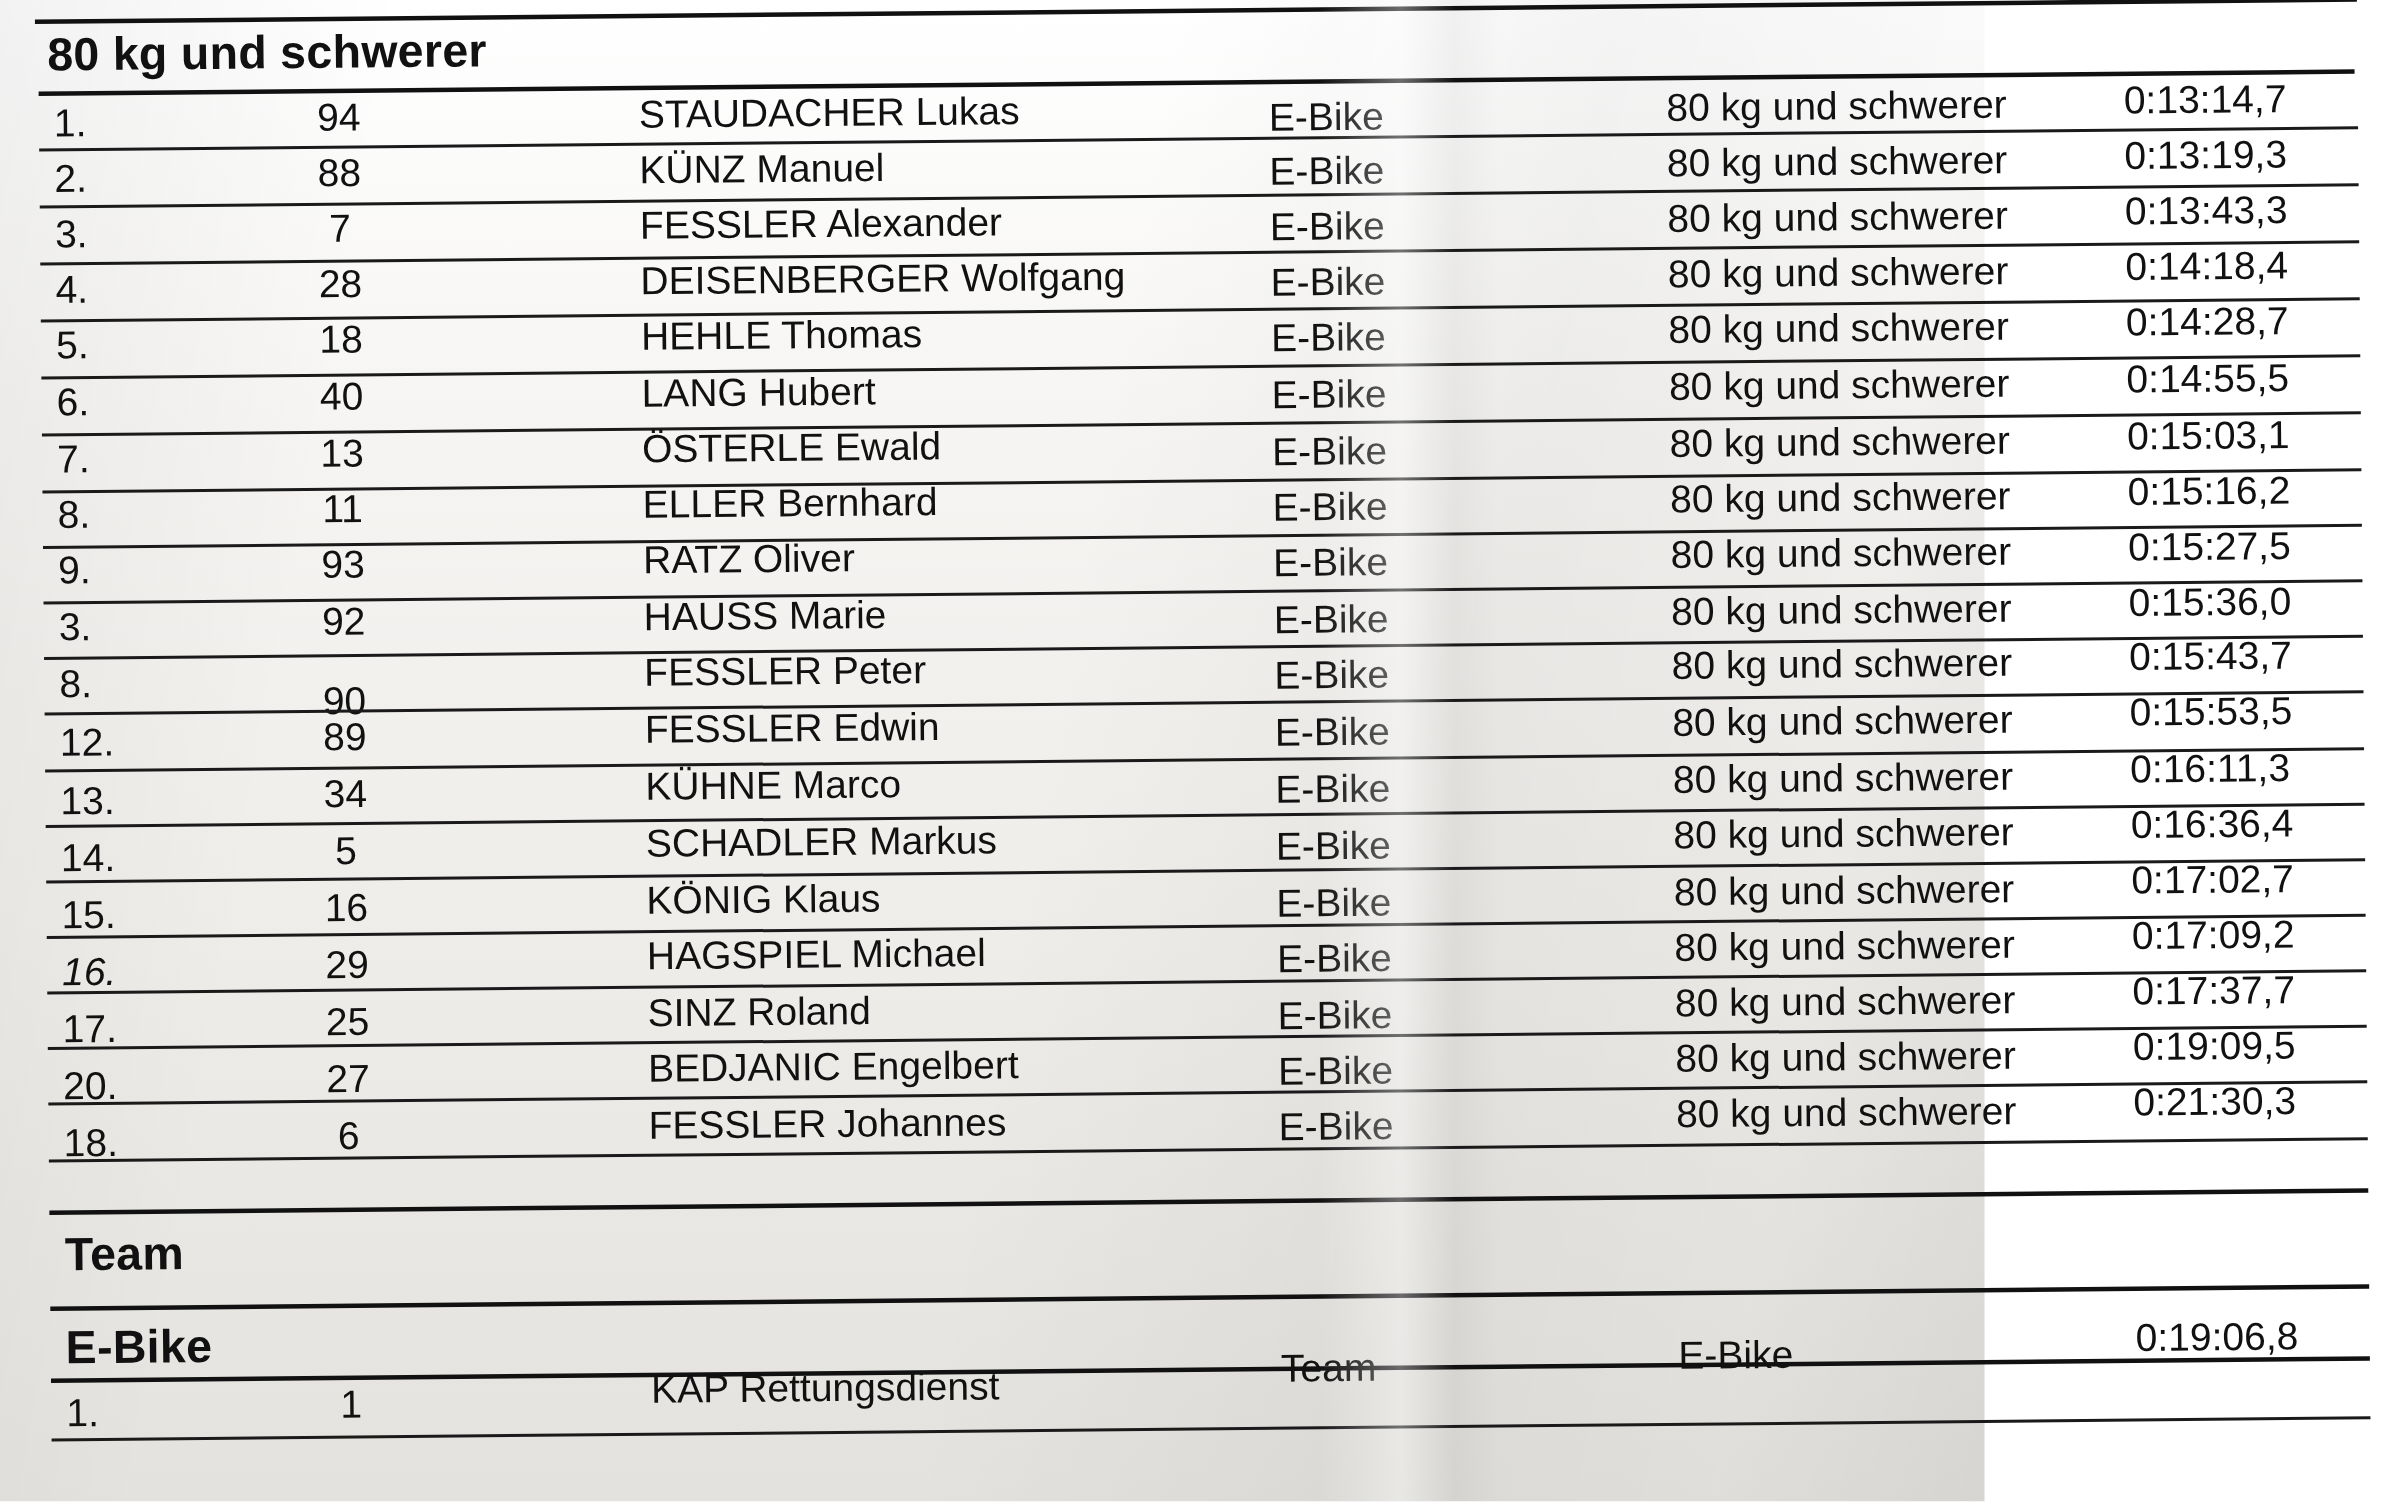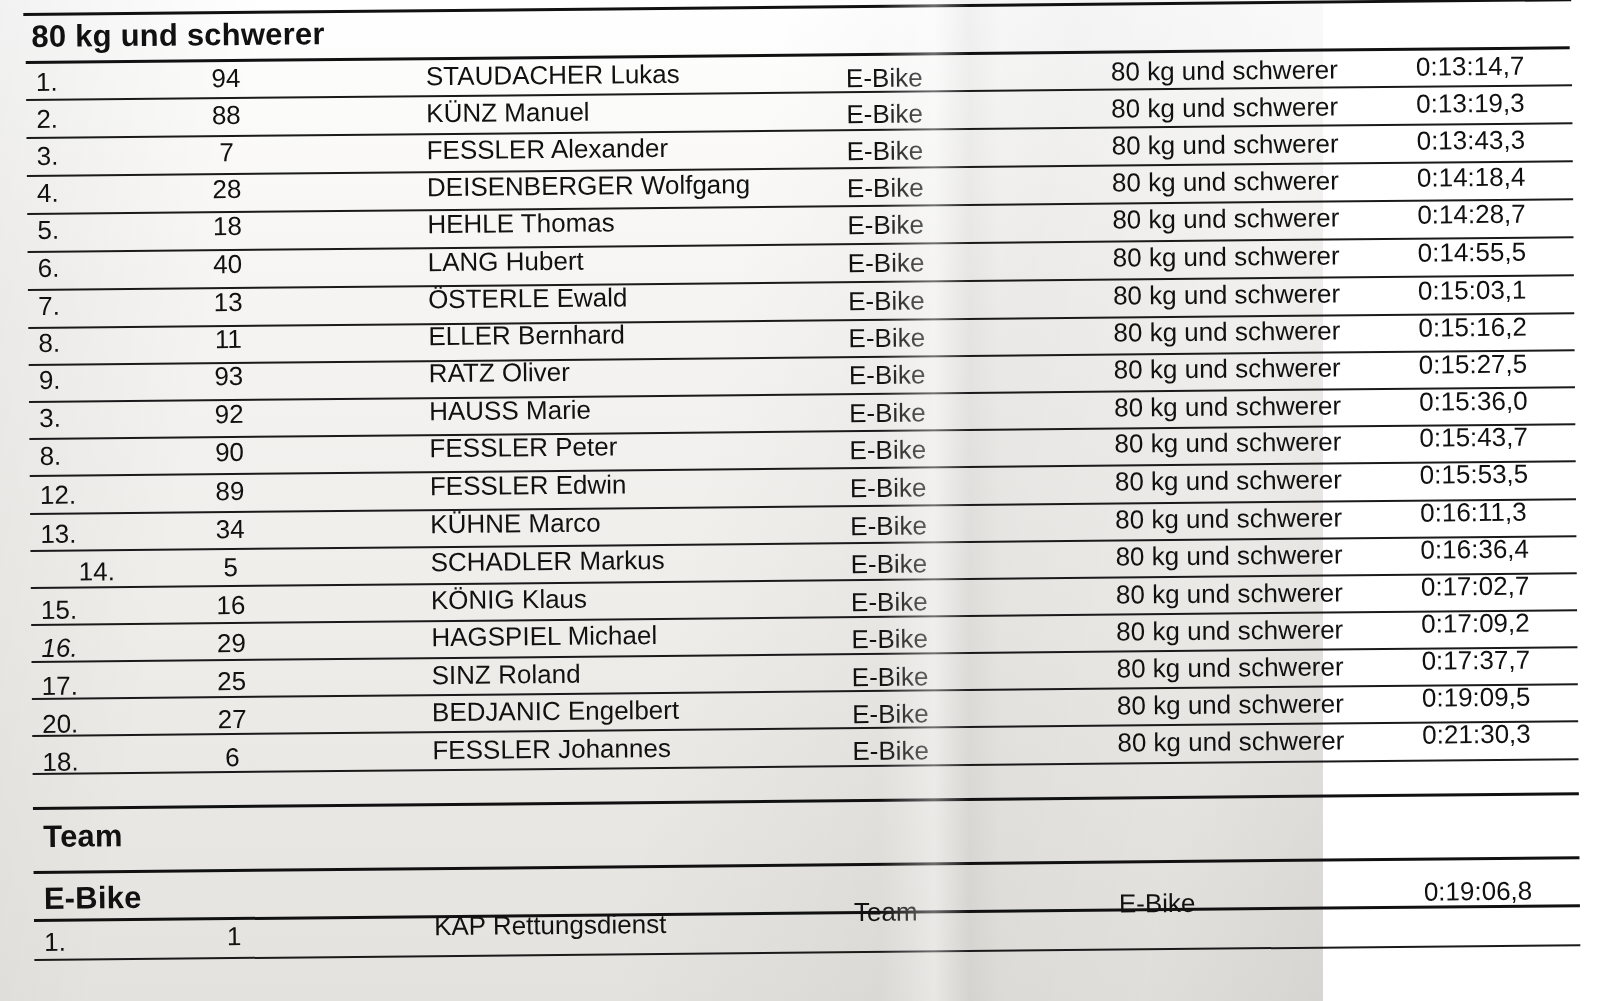--- a/index.html
+++ b/index.html
@@ -179,21 +179,21 @@
       <div class="cell col-bib" style="top:394px;">92</div>
       <div class="cell col-name" style="top:393px;">HAUSS Marie</div>
       <div class="cell col-cat" style="top:399px;">E-Bike</div>
       <div class="cell col-class" style="top:396px;">80 kg und schwerer</div>
       <div class="cell col-time" style="top:393px;">0:15:36,0</div>
     </div>
     <div class="rule thin" style="left:30px; top:431px; width:1546px;"></div>
 
     <div class="row-wrap">
       <div class="cell col-rank" style="top:434px;">8.</div>
-      <div class="cell col-bib" style="top:432px;">90</div>
+      <div class="cell col-bib" style="top:447px;">90</div>
       <div class="cell col-name" style="top:430px;">FESSLER Peter</div>
       <div class="cell col-cat" style="top:436px;">E-Bike</div>
       <div class="cell col-class" style="top:432px;">80 kg und schwerer</div>
       <div class="cell col-time" style="top:429px;">0:15:43,7</div>
     </div>
     <div class="rule thin" style="left:30px; top:468px; width:1546px;"></div>
 
     <div class="row-wrap">
       <div class="cell col-rank" style="top:473px;">12.</div>
       <div class="cell col-bib" style="top:471px;">89</div>
@@ -208,21 +208,21 @@
       <div class="cell col-rank" style="top:512px;">13.</div>
       <div class="cell col-bib" style="top:509px;">34</div>
       <div class="cell col-name" style="top:506px;">KÜHNE Marco</div>
       <div class="cell col-cat" style="top:512px;">E-Bike</div>
       <div class="cell col-class" style="top:508px;">80 kg und schwerer</div>
       <div class="cell col-time" style="top:504px;">0:16:11,3</div>
     </div>
     <div class="rule thin" style="left:30px; top:543px; width:1546px;"></div>
 
     <div class="row-wrap">
-      <div class="cell col-rank" style="top:550px;margin-left:38px;">14.</div>
+      <div class="cell col-rank" style="top:550px;">14.</div>
       <div class="cell col-bib" style="top:547px;">5</div>
       <div class="cell col-name" style="top:544px;">SCHADLER Markus</div>
       <div class="cell col-cat" style="top:550px;">E-Bike</div>
       <div class="cell col-class" style="top:545px;">80 kg und schwerer</div>
       <div class="cell col-time" style="top:541px;">0:16:36,4</div>
     </div>
     <div class="rule thin" style="left:30px; top:580px; width:1546px;"></div>
 
     <div class="row-wrap">
       <div class="cell col-rank" style="top:588px;">15.</div>

